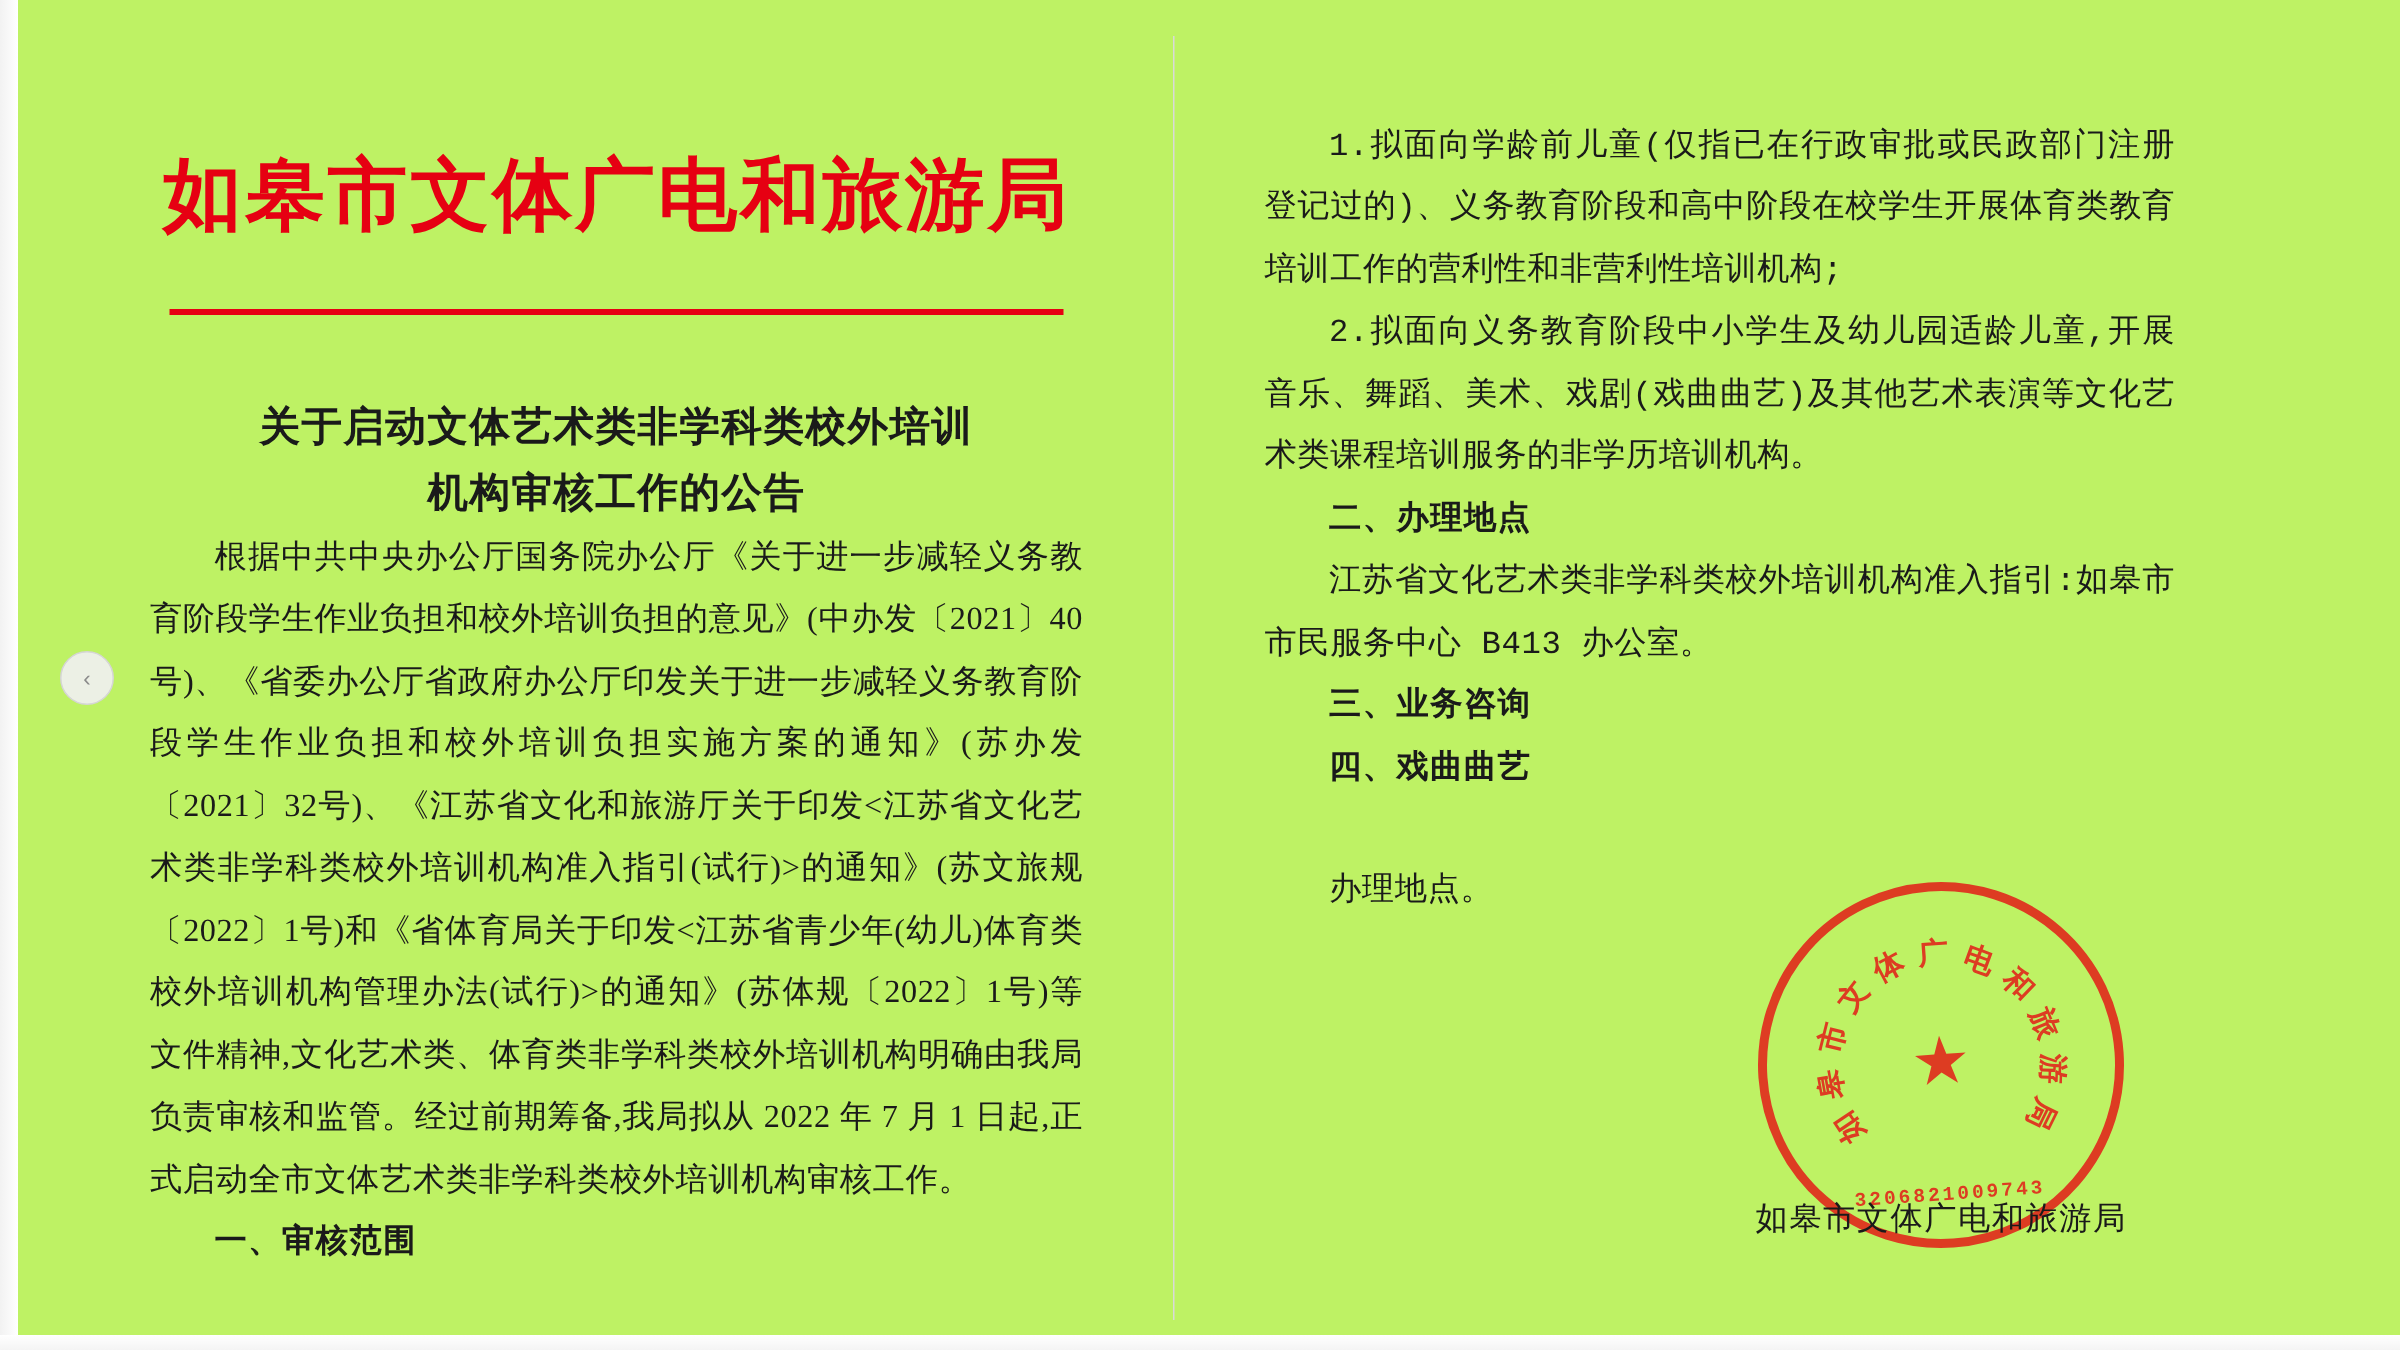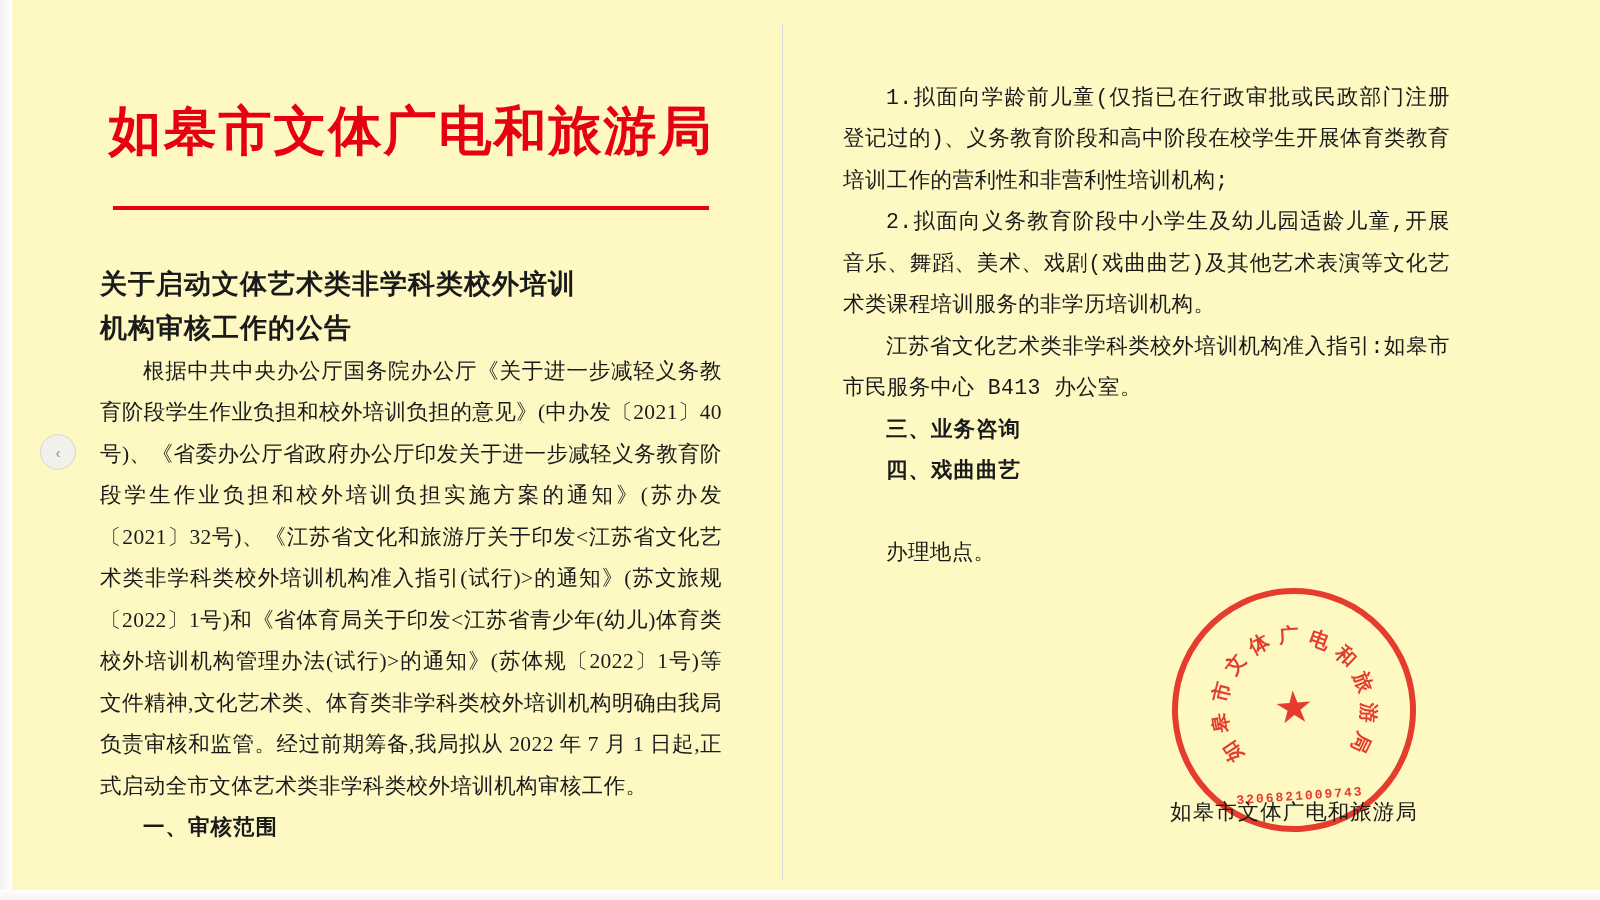--- a/index.html
+++ b/index.html
@@ -12,21 +12,21 @@
     height: 900px;
     overflow: hidden;
     font-family: "Liberation Serif", "DejaVu Serif", serif;
     color: #1a1a1a;
     position: relative;
   }
   .page {
     position: absolute;
     inset: 0;
     display: flex;
-    background: #fef9c3;
+    background: #bef264;
   }
   .col {
     position: relative;
     box-sizing: border-box;
   }
   .col-left {
     width: 782px;
     padding: 60px 60px 0 100px;
   }
   .divider {
@@ -56,20 +56,21 @@
   }
   .masthead-rule {
     height: 4px;
     background: #e60012;
     margin: 42px auto 0 auto;
     width: 596px;
   }
 
   
   .doc-title {
+    text-align: center;
     font-weight: bold;
     font-size: 27px;
     line-height: 1.65;
     margin-top: 52px;
     letter-spacing: 1px;
   }
 
   
   .body-p {
     font-size: 21.5px;
@@ -230,20 +231,21 @@
   </div>
 
   <div class="divider"></div>
 
   <div class="col col-right">
 
     <p class="body-p indent">1.拟面向学龄前儿童(仅指已在行政审批或民政部门注册登记过的)、义务教育阶段和高中阶段在校学生开展体育类教育培训工作的营利性和非营利性培训机构;</p>
 
     <p class="body-p indent">2.拟面向义务教育阶段中小学生及幼儿园适龄儿童,开展音乐、舞蹈、美术、戏剧(戏曲曲艺)及其他艺术表演等文化艺术类课程培训服务的非学历培训机构。</p>
 
+    <p class="section-head">二、办理地点</p>
 
     <p class="body-p indent">江苏省文化艺术类非学科类校外培训机构准入指引:如皋市市民服务中心 B413 办公室。</p>
 
     <p class="section-head">三、业务咨询</p>
 
 
     <p class="section-head">四、戏曲曲艺</p>
 
 
     <div class="gap"></div>

